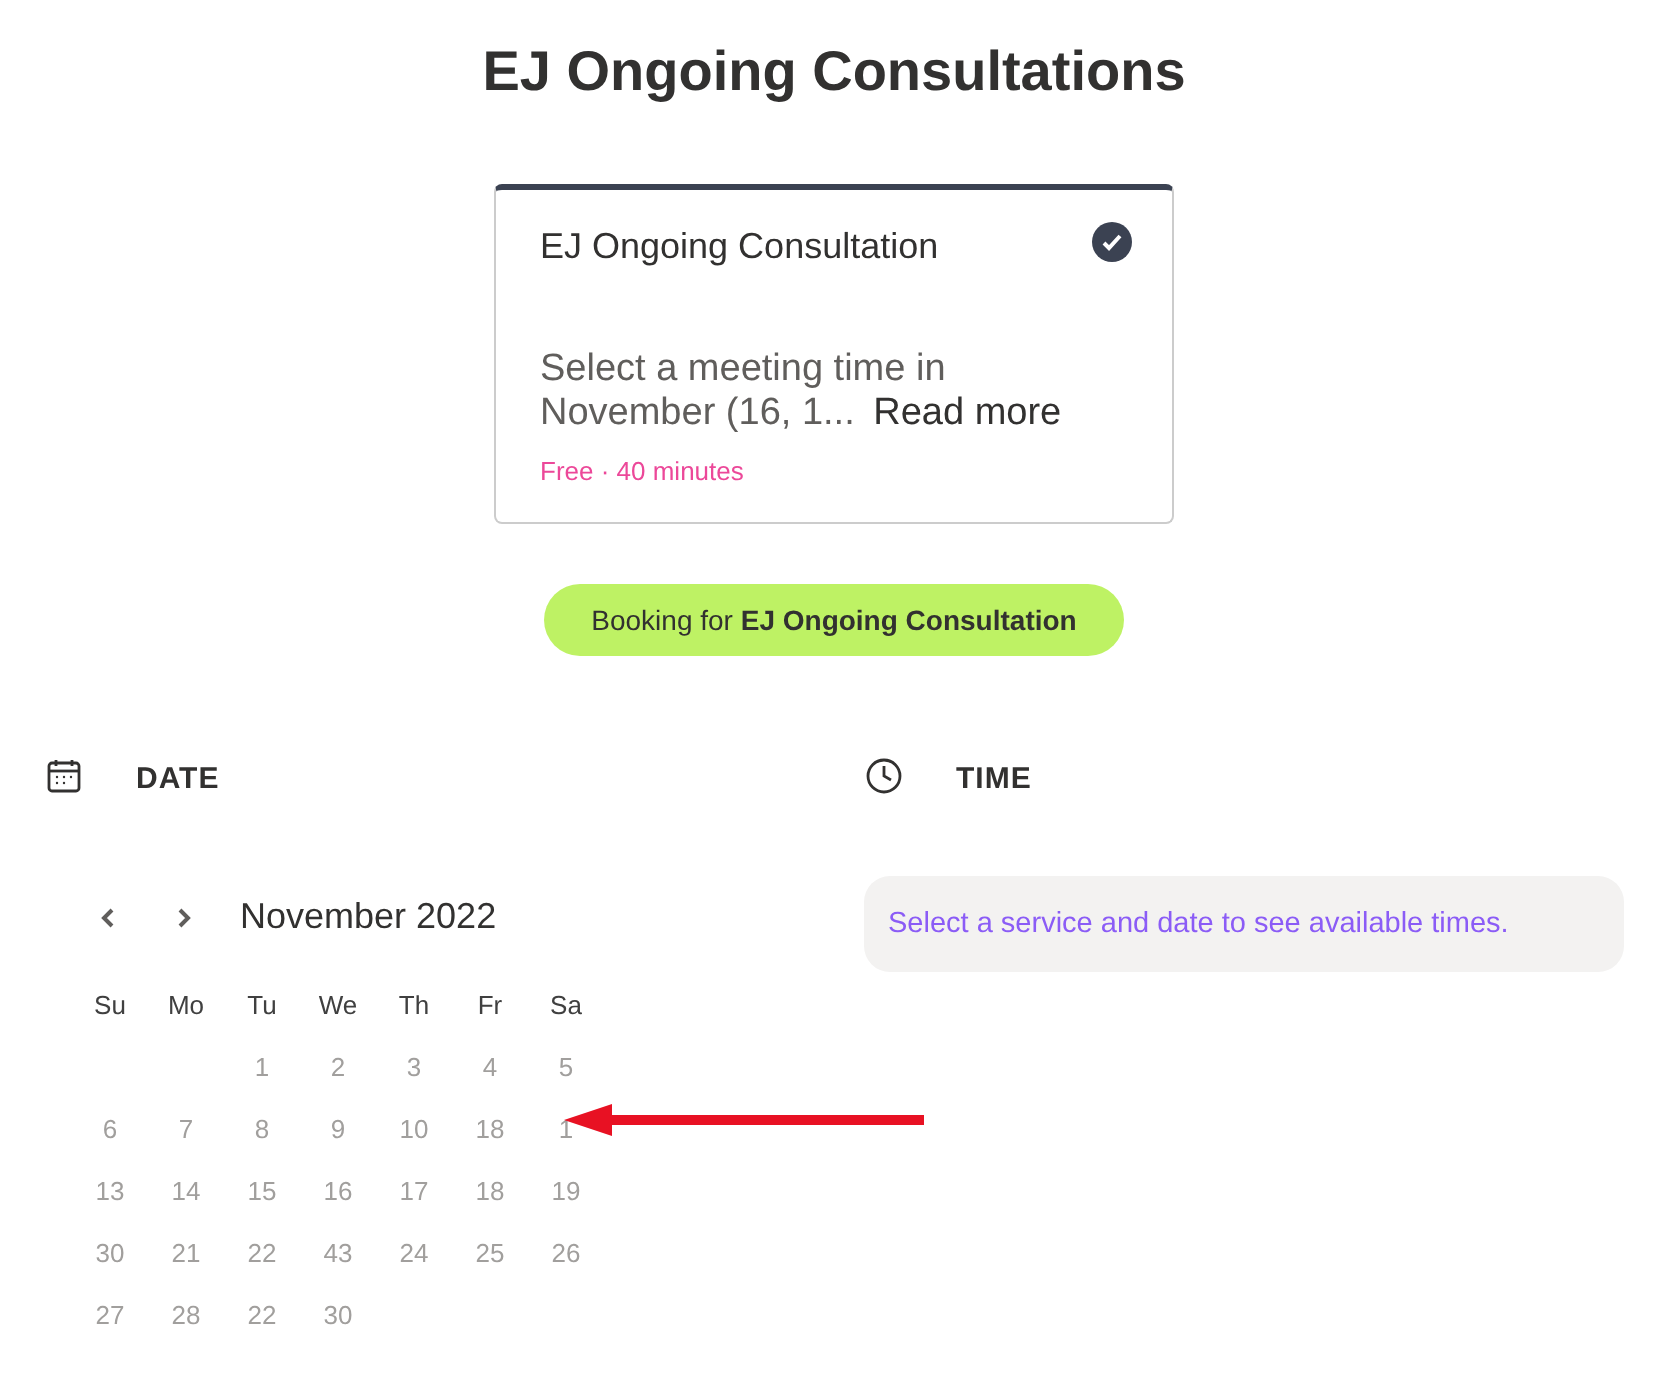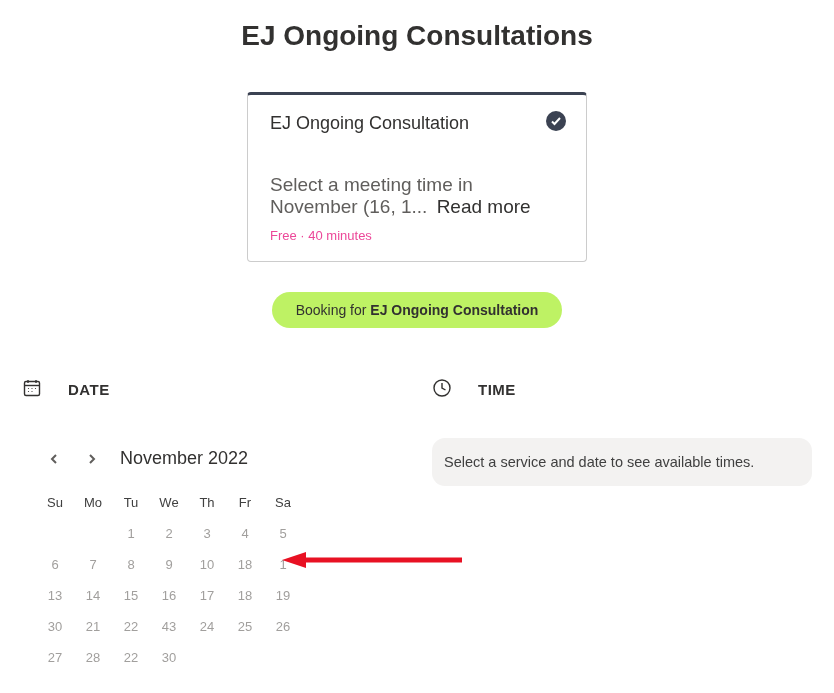--- a/index.html
+++ b/index.html
@@ -39,21 +39,21 @@
     .col-header-label { font-size: 15px; font-weight: 700; letter-spacing: 0.5px; }
     .cal-nav { display: flex; align-items: center; gap: 18px; margin-bottom: 18px; margin-left: 22px; }
     .cal-arrow { width: 20px; height: 20px; display: flex; align-items: center; justify-content: center; cursor: pointer; color: #605e5c; }
     .cal-arrow svg { width: 10px; height: 10px; stroke: currentColor; stroke-width: 2; fill: none; }
     .cal-month { font-size: 18px; font-weight: 400; }
     .cal-grid { display: grid; grid-template-columns: repeat(7, 38px); gap: 0; margin-left: 14px; }
     .cal-head { text-align: center; font-size: 13px; color: #404040; padding: 8px 0; }
     .cal-day { text-align: center; font-size: 13px; color: #a19f9d; padding: 8px 0; cursor: default; }
     .cal-day.blank { visibility: hidden; }
     .time-placeholder {
-      background: #f3f2f1; padding: 16px 12px; font-size: 14.5px; color: #404040;
+      background: #f3f2f1; padding: 16px 12px; font-size: 14.5px; color: #8b5cf6;
       margin-top: -10px;
       border-radius: 13px;
     }
     .arrow-annotation {
       position: absolute;
       left: 282px;
       top: 550px;
       pointer-events: none;
     }
     .arrow-annotation svg { display: block; }

